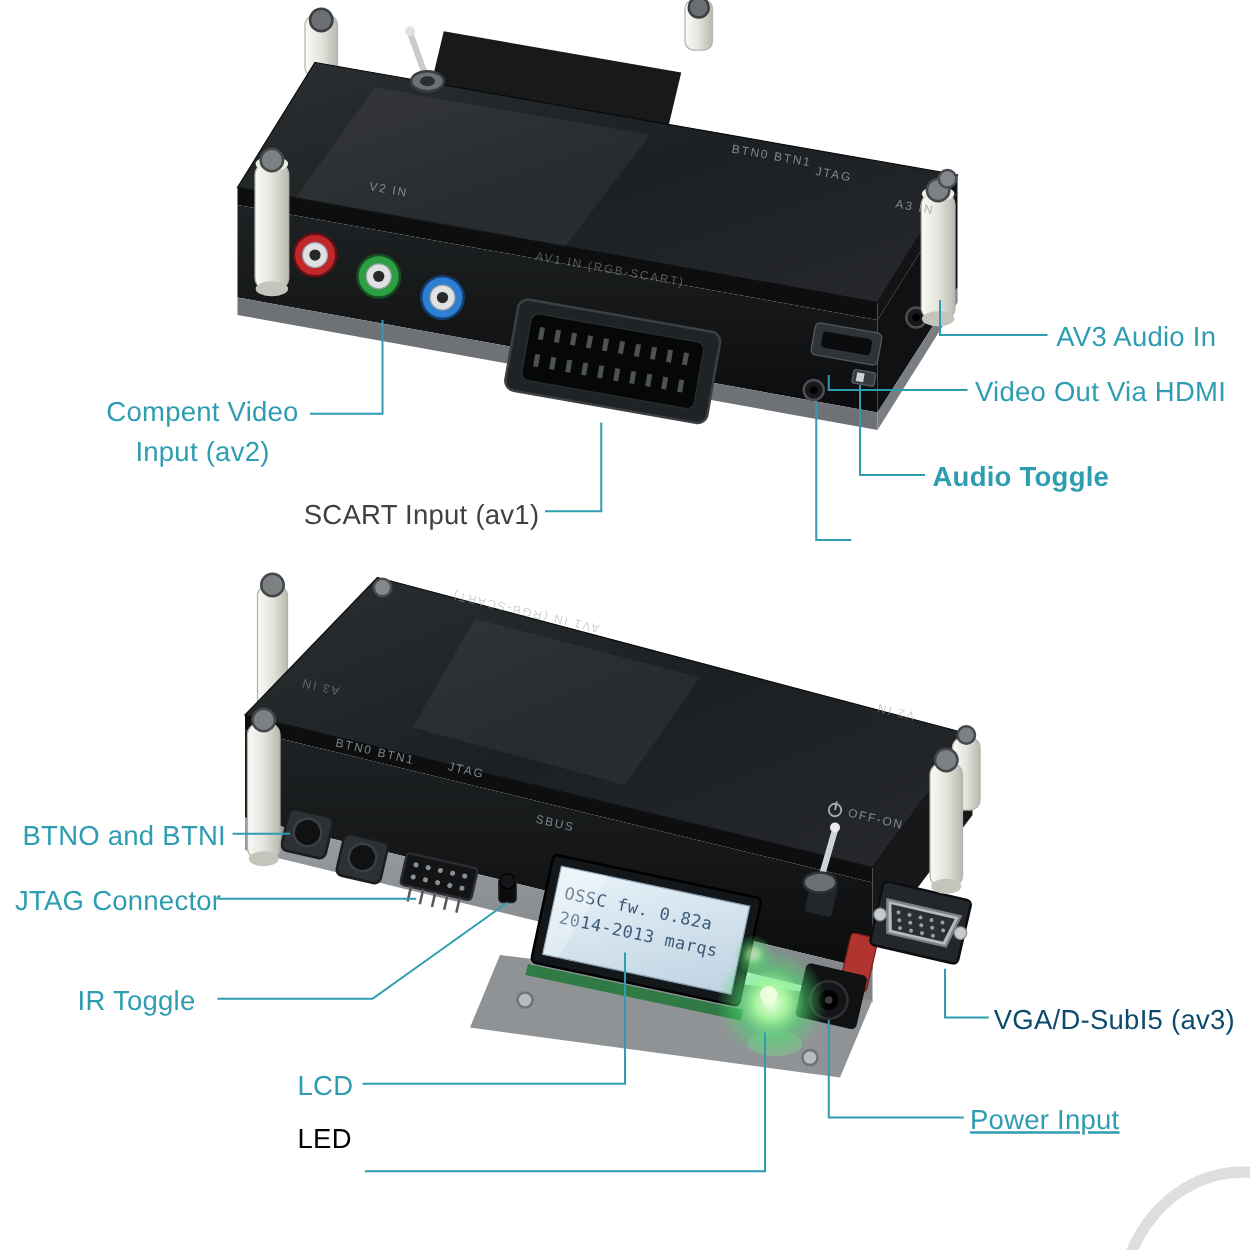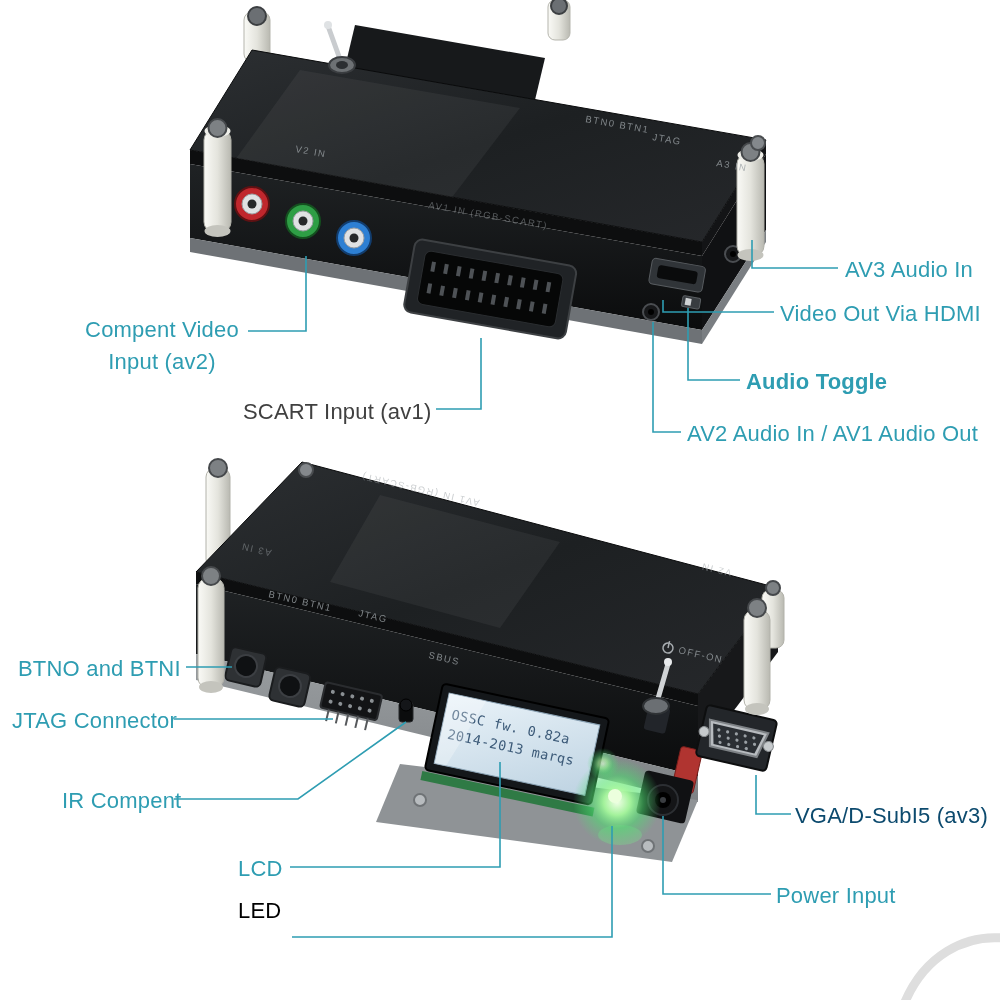--- a/index.html
+++ b/index.html
@@ -315,29 +315,28 @@
     <polyline points="756,775 756,814 791,814"></polyline>
     <polyline points="663,816 663,894 771,894"></polyline>
   </g>
 
   <path d="M 905,1002 C 925,955 965,935 1002,938" fill="none" stroke="#dedede" stroke-width="9"></path>
 </svg>
 
 <div class="callout" style="left: 845px; top: 257px; color: rgb(46, 157, 178);">AV3 Audio In</div>
 <div class="callout" style="left: 780px; top: 301px; color: rgb(46, 157, 178);">Video Out Via HDMI</div>
 <div class="callout" style="left: 746px; top: 369px; color: rgb(46, 157, 178); font-weight: bold;">Audio Toggle</div>
-<div class="callout" style="left: 687px; top: 421px; color: rgb(46, 157, 178);">AV2 Audio In / AV1 Audio Out</div>
 
 <div class="callout center" style="left: 68px; top: 314px; width: 188px; color: rgb(46, 157, 178);">
   <div>Compent Video</div>
   <div>Input (av2)</div>
 </div>
 <div class="callout" style="left: 243px; top: 399px; color: #404040;">SCART Input (av1)</div>
 
 <div class="callout" style="left: 18px; top: 656px; color: rgb(46, 157, 178);">BTNO and BTNI</div>
 <div class="callout" style="left: 12px; top: 708px; color: rgb(46, 157, 178);">JTAG Connector</div>
-<div class="callout" style="left: 62px; top: 788px; color: rgb(46, 157, 178);">IR  Compent</div>
+<div class="callout" style="left: 62px; top: 788px; color: rgb(46, 157, 178);">IR  Toggle</div>
 <div class="callout" style="left: 238px; top: 856px; color: rgb(46, 157, 178);">LCD</div>
 <div class="callout" style="left: 238px; top: 898px; color: #000000;">LED</div>
 <div class="callout" style="left: 795px; top: 803px; color: #0c4a6e;">VGA/D-SubI5 (av3)</div>
-<div class="callout" style="left: 776px; top: 883px; color: rgb(46, 157, 178);">Power Input</div>
+<div class="callout" style="left: 776px; top: 883px; color: rgb(46, 157, 178); text-decoration: underline;">Power Input</div>
 
 </div>
 
 </body></html>

